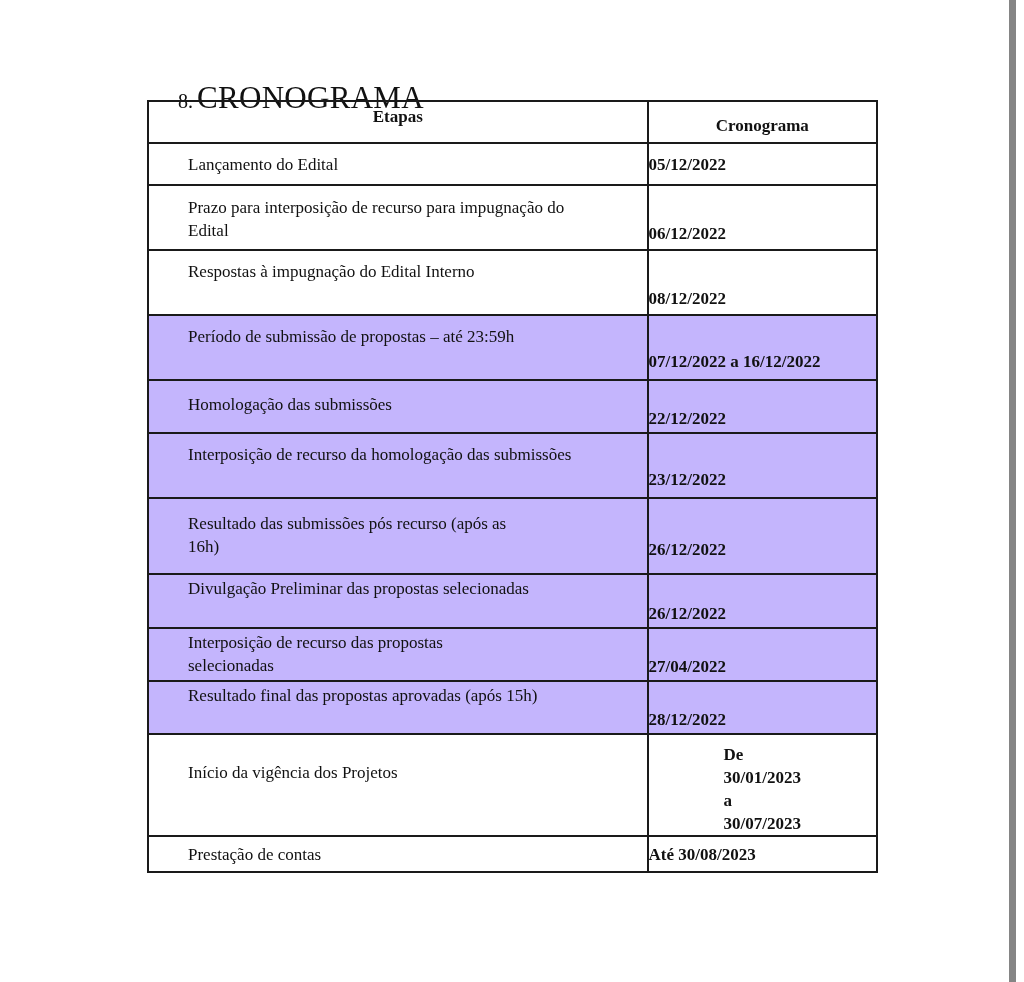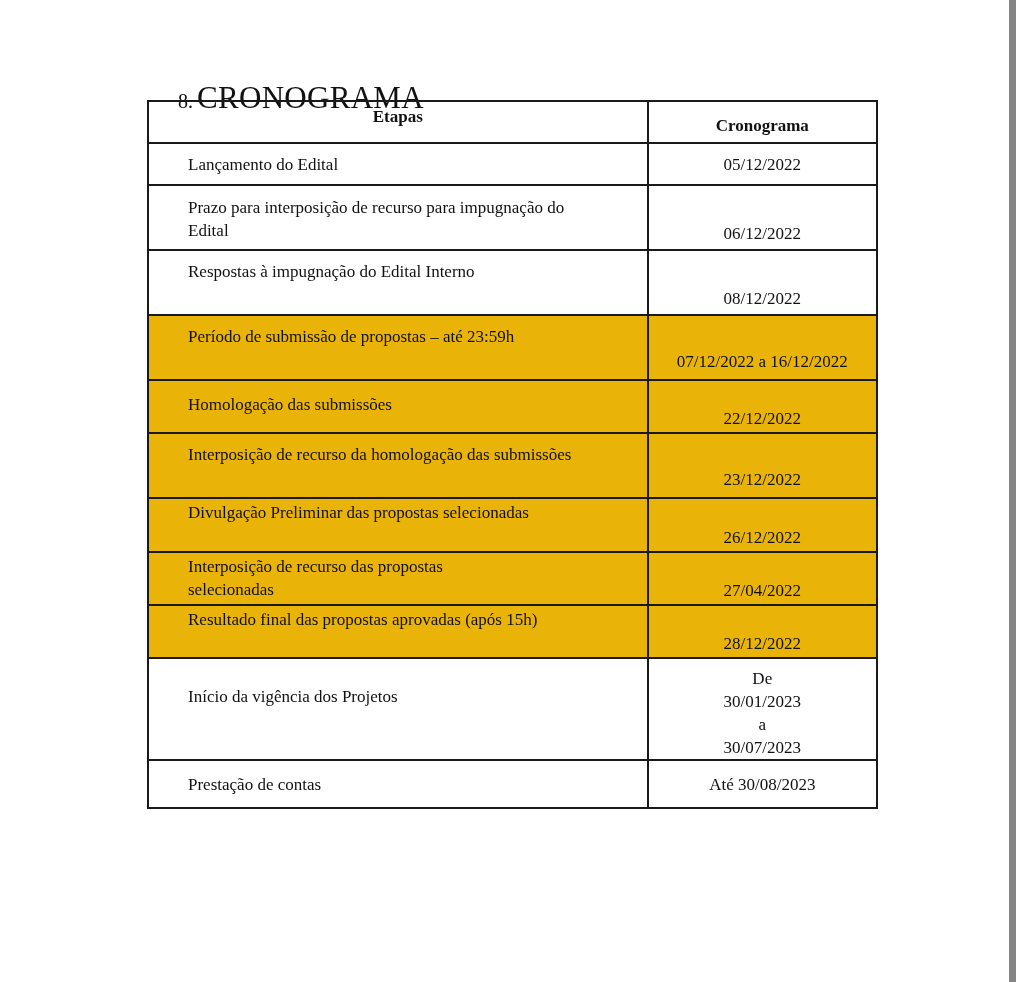--- a/index.html
+++ b/index.html
@@ -15,22 +15,22 @@
   }
   .title .num { font-size: 20px; }
   .title .txt { font-size: 31px; letter-spacing: 0.3px; }
   table {
     position: absolute; left: 147px; top: 100px; width: 731px;
     border-collapse: collapse; font-size: 17px; padding-left: 37px;
   }
   td, th { border: 2px solid #1a1a1a; padding: 0; }
   th { font-weight: bold; font-size: 17px; }
   .c1 { width: 429px; padding-left: 39px; text-align: left; vertical-align: top; line-height: 23px; }
-  .c2 { text-align: center; vertical-align: bottom; line-height: 23px; }
-  tr.shaded td { background: #eab308; }
+  .c2 { text-align: left; vertical-align: bottom; line-height: 23px; font-weight: bold; }
+  tr.shaded td { background: #c4b5fd; }
   .h-etapas { vertical-align: top; text-align: center; padding-top: 5px; }
   .h-crono { vertical-align: bottom; text-align: center; padding-bottom: 6px; }
 </style>
 </head>
 <body>
 
 <div class="scrollbar"></div>
 
 <div class="title">
   <span class="num">8.</span>
@@ -62,34 +62,38 @@
       <td class="c2" style="padding-bottom:6px;">07/12/2022 a 16/12/2022</td>
     </tr>
     <tr class="shaded" style="height:53px;">
       <td class="c1" style="padding-top:12px;">Homologação das submissões</td>
       <td class="c2" style="padding-bottom:2px;">22/12/2022</td>
     </tr>
     <tr class="shaded" style="height:65px;">
       <td class="c1" style="padding-top:9px; padding-right:30px;">Interposição de recurso da homologação das submissões</td>
       <td class="c2" style="padding-bottom:6px;">23/12/2022</td>
     </tr>
+    <tr class="shaded" style="height:76px;">
+      <td class="c1" style="padding-top:13px; padding-right:140px;">Resultado das submissões pós recurso (após as 16h)</td>
+      <td class="c2" style="padding-bottom:12px;">26/12/2022</td>
+    </tr>
     <tr class="shaded" style="height:54px;">
       <td class="c1" style="padding-top:2px; padding-right:60px;">Divulgação Preliminar das propostas selecionadas</td>
       <td class="c2" style="padding-bottom:2px;">26/12/2022</td>
     </tr>
     <tr class="shaded" style="height:53px;">
       <td class="c1" style="padding-top:2px; padding-right:160px;">Interposição de recurso das propostas selecionadas</td>
       <td class="c2" style="padding-bottom:2px;">27/04/2022</td>
     </tr>
     <tr class="shaded" style="height:53px;">
       <td class="c1" style="padding-top:2px; padding-right:40px;">Resultado final das propostas aprovadas (após 15h)</td>
       <td class="c2" style="padding-bottom:2px;">28/12/2022</td>
     </tr>
     <tr style="height:78px;">
       <td class="c1" style="padding-top:26px;">Início da vigência dos Projetos</td>
       <td class="c2" style="vertical-align:middle; padding:8px 75px 0 75px;">De 30/01/2023 a 30/07/2023</td>
     </tr>
-    <tr style="height:48px;">
+    <tr style="height:36px;">
       <td class="c1" style="vertical-align:middle;">Prestação de contas</td>
       <td class="c2" style="vertical-align:middle;">Até 30/08/2023</td>
     </tr>
   </tbody>
 </table>
 
 </body></html>

